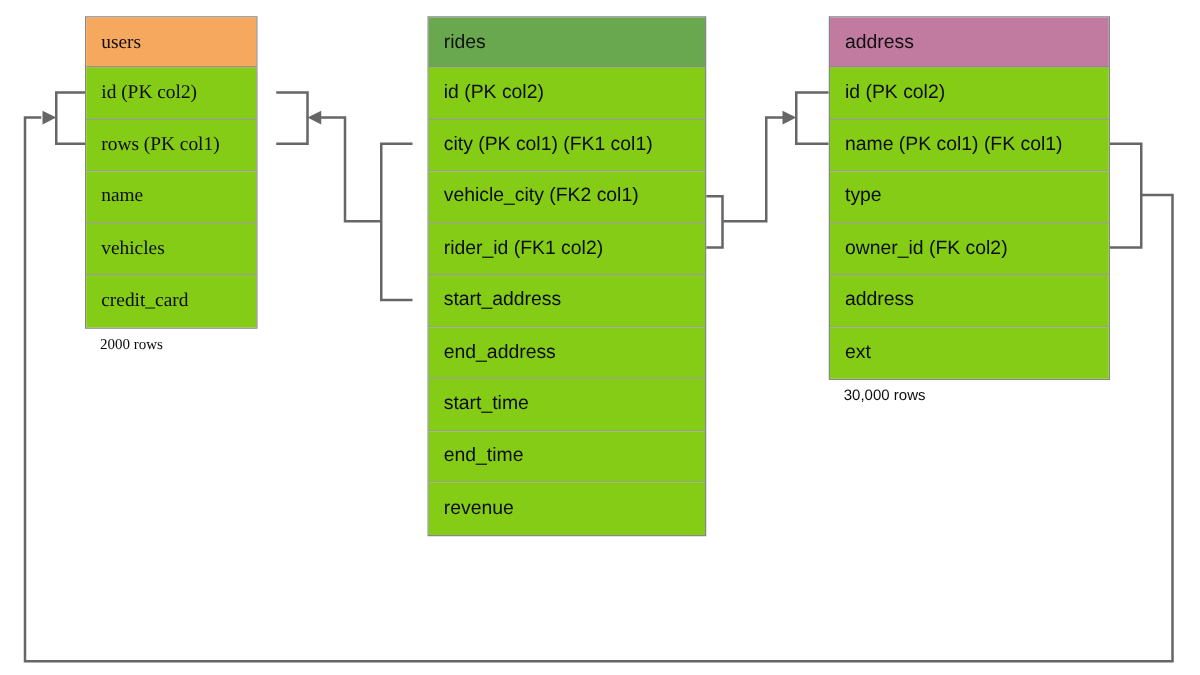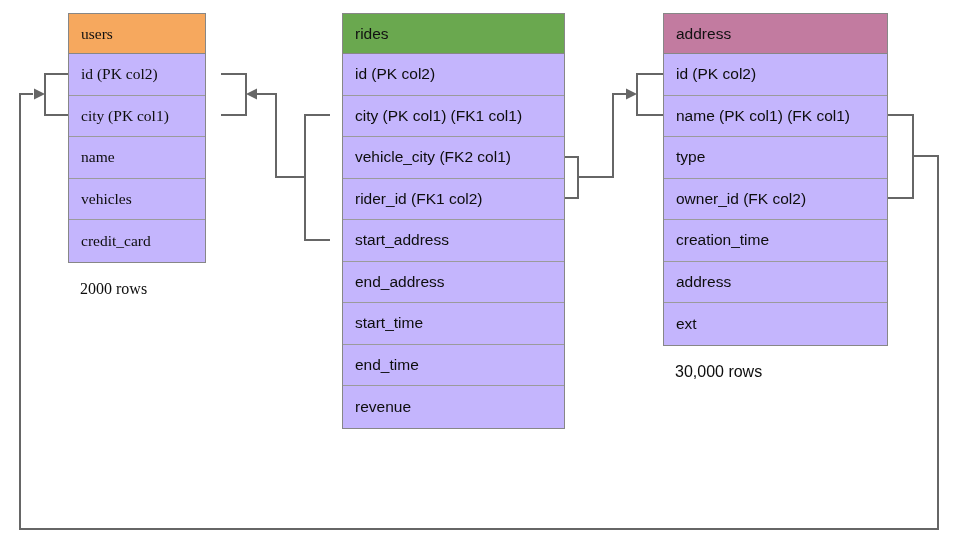--- a/index.html
+++ b/index.html
@@ -34,28 +34,28 @@
     border-bottom:1px solid var(--tbl-border);
     box-sizing:border-box;
   }
   .tbl-row{
     height:41.5px;
     display:flex;align-items:center;
     padding:0 12px;
     font-size:15.5px;
     border-bottom:1px solid var(--row-border);
     box-sizing:border-box;
-    background:#c4b5fd;
+    background:#84cc16;
     white-space:nowrap;
   }
   .tbl-row:last-child{border-bottom:none;}
   .row-count{
-    margin-top:17px;
+    margin-top:5px;
     padding-left:12px;
-    font-size:16px;
+    font-size:12px;
     color:#0d0d0d;
   }
   
   .pos-users   {left:68px;  top:13px; width:138px;font-family:Liberation Serif, serif;}
   .pos-rides   {left:342px; top:13px; width:223px;}
   .pos-vehicles{left:663px; top:13px; width:225px;}
 </style>
 </head>
 <body>
 
@@ -77,21 +77,21 @@
     <path d="M913,156 H938 V529 H20 V94 H33"></path>
     <polygon points="45,94 34,88.5 34,99.5"></polygon>
     <path d="M68,74 H45 V115 H68"></path>
   </svg>
 
   <div class="tbl-wrap pos-users">
     <div class="db-table">
       <div class="tbl-header" style="background: rgb(246, 168, 94);">users</div>
       <div class="tbl-body">
           <div class="tbl-row">id (PK col2)</div>
-          <div class="tbl-row">city (PK col1)</div>
+          <div class="tbl-row">rows (PK col1)</div>
           <div class="tbl-row">name</div>
           <div class="tbl-row">vehicles</div>
           <div class="tbl-row">credit_card</div>
         </div>
     </div>
     <div class="row-count">2000 rows</div>
   </div>
 
   <div class="tbl-wrap pos-rides">
     <div class="db-table">
@@ -111,21 +111,20 @@
   </div>
 
   <div class="tbl-wrap pos-vehicles">
     <div class="db-table">
       <div class="tbl-header" style="background: rgb(194, 123, 160);">address</div>
       <div class="tbl-body">
           <div class="tbl-row">id (PK col2)</div>
           <div class="tbl-row">name (PK col1) (FK col1)</div>
           <div class="tbl-row">type</div>
           <div class="tbl-row">owner_id (FK col2)</div>
-          <div class="tbl-row">creation_time</div>
           <div class="tbl-row">address</div>
           <div class="tbl-row">ext</div>
         </div>
     </div>
     <div class="row-count">30,000 rows</div>
   </div>
 
 </div>
 
 </body></html>

